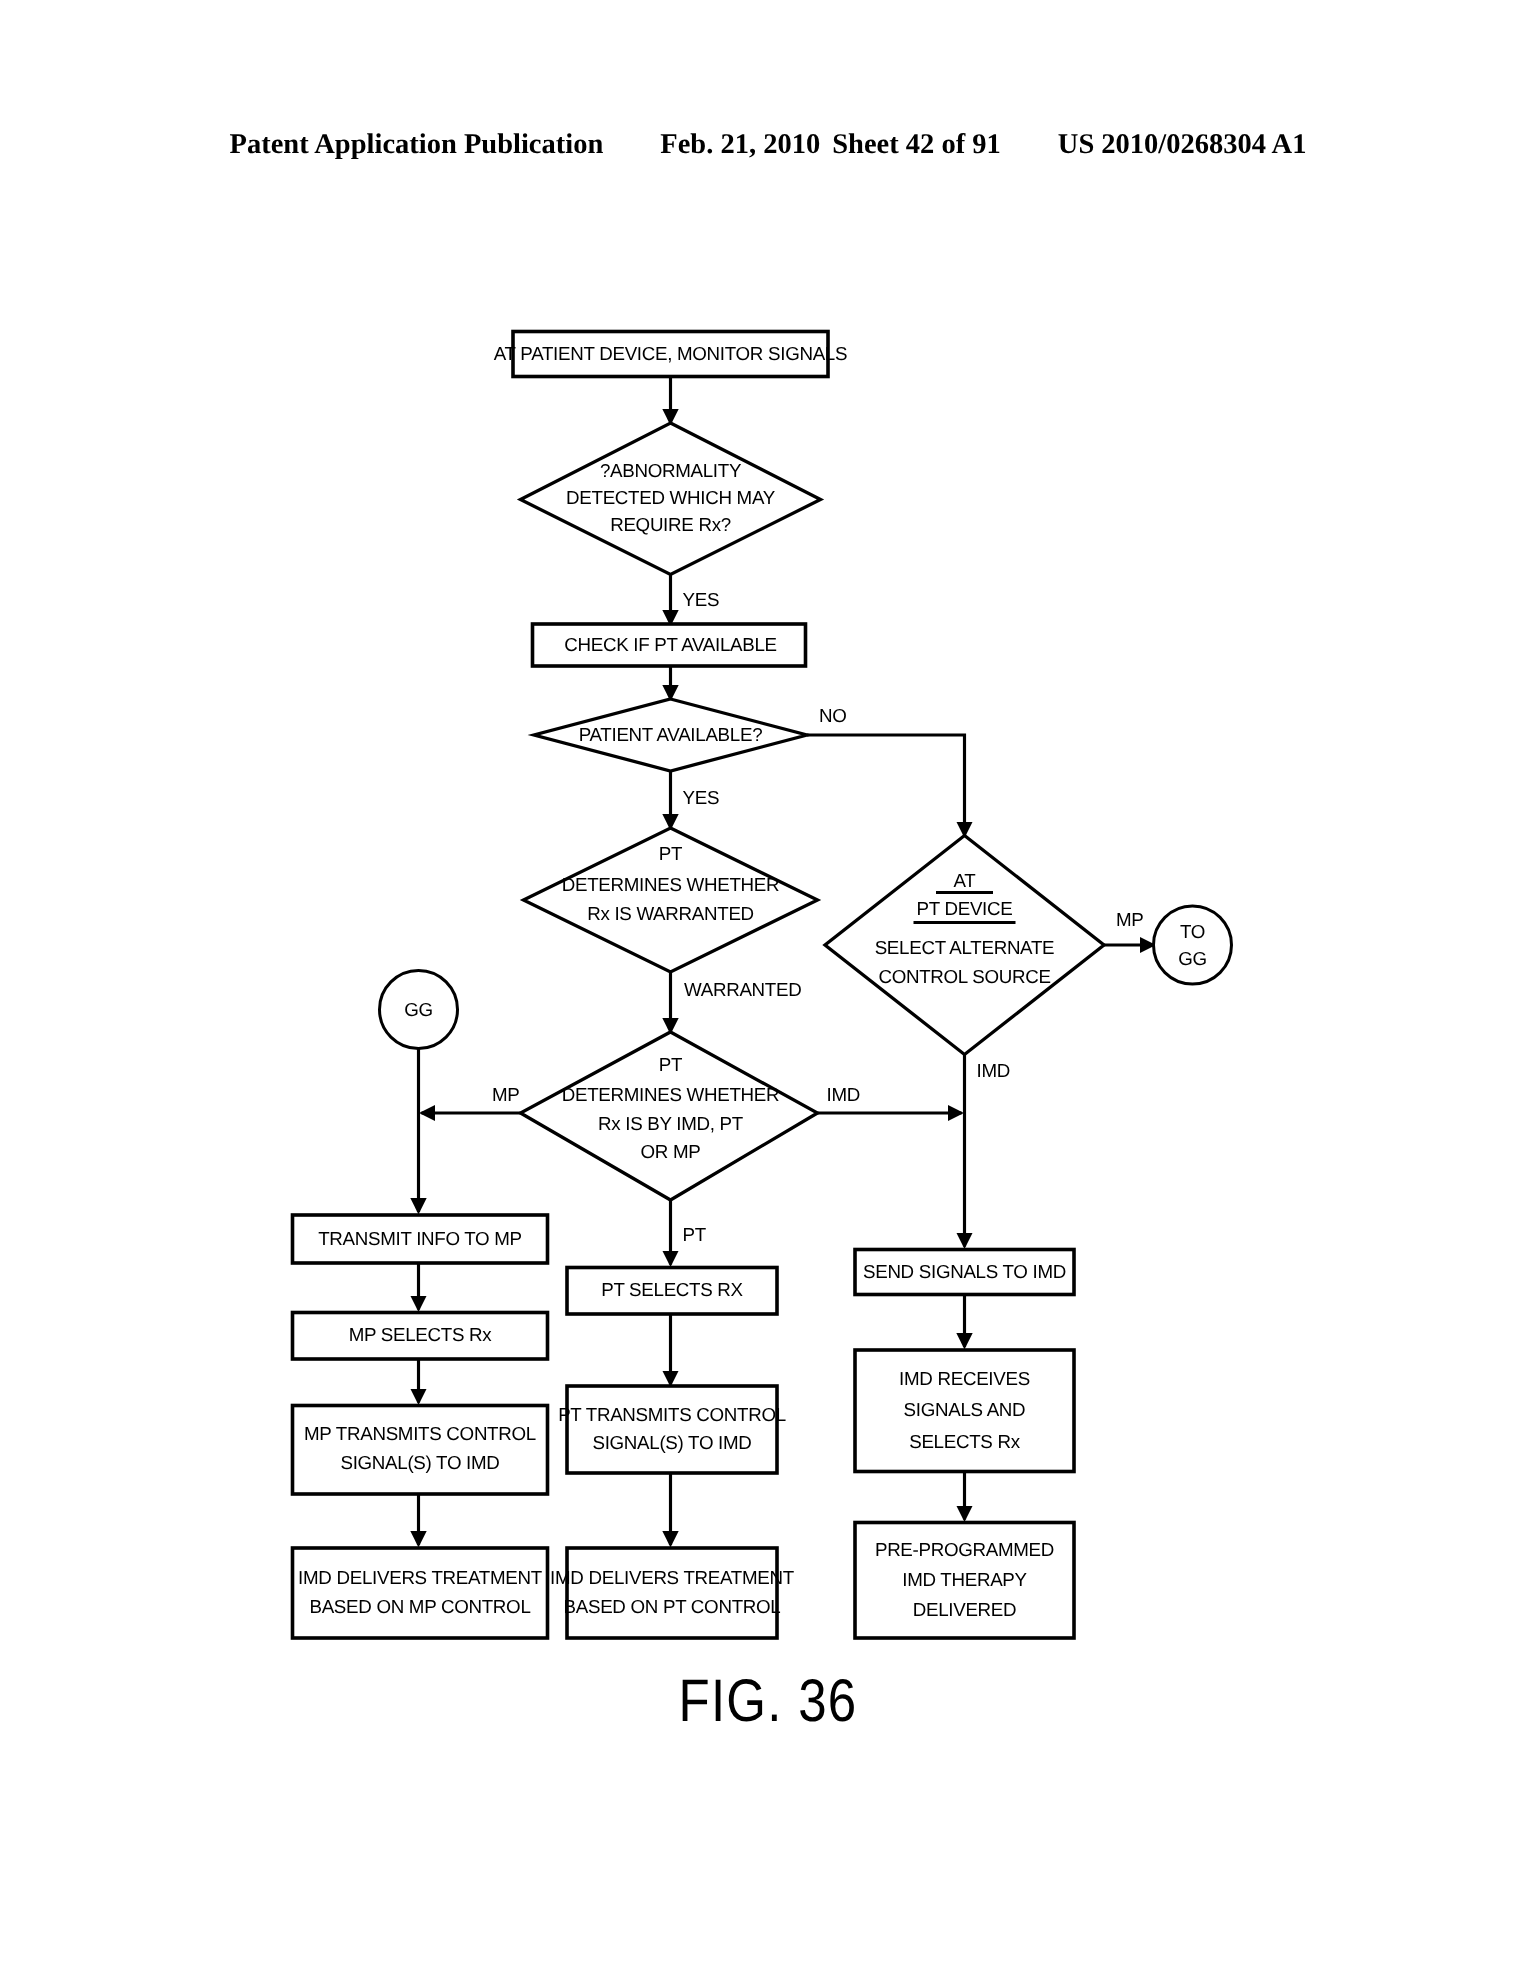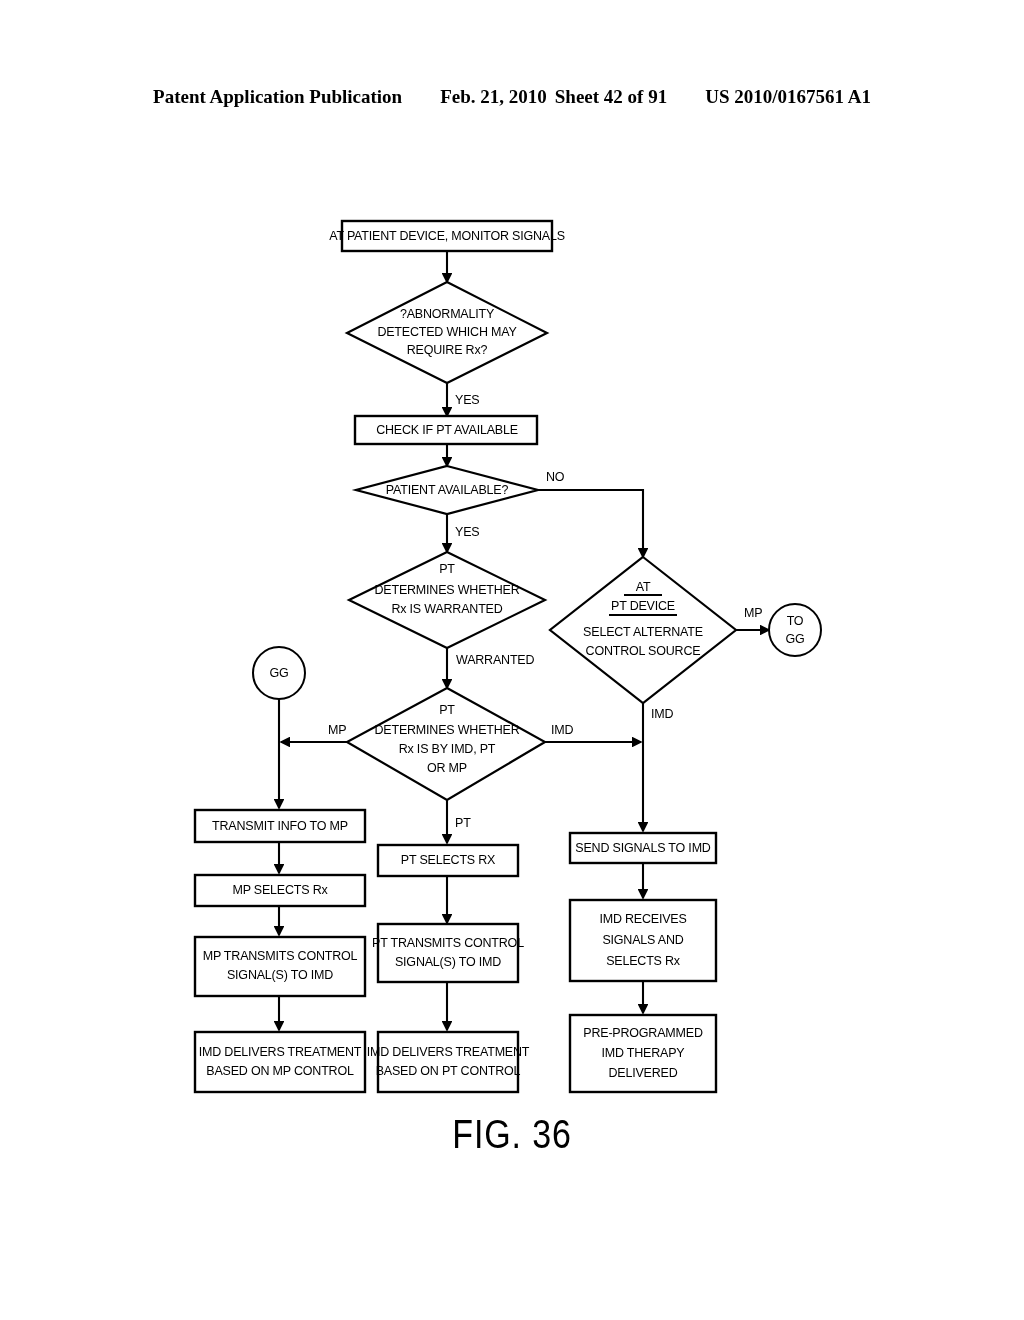--- a/index.html
+++ b/index.html
@@ -99,21 +99,21 @@
 </style>
 </head>
 <body>
 
 <div id="page">
 
   <div id="header">
     <span class="h-pub">Patent Application Publication</span>
     <span class="h-date">Feb. 21, 2010</span>
     <span class="h-sheet">Sheet 42 of 91</span>
-    <span class="h-num">US 2010/0167561 A1</span>
+    <span class="h-num">US 2010/0268304 A1</span>
   </div>
 
   <svg id="flow" width="1024" height="1320" viewBox="0 0 1024 1320">
 
     <defs>
       <marker id="arrow" viewBox="0 0 10 10" refX="8.5" refY="5" markerWidth="5.2" markerHeight="5.2" orient="auto-start-reverse">
         <path d="M 0 0 L 10 5 L 0 10 z" fill="#000"></path>
       </marker>
     </defs>
 

